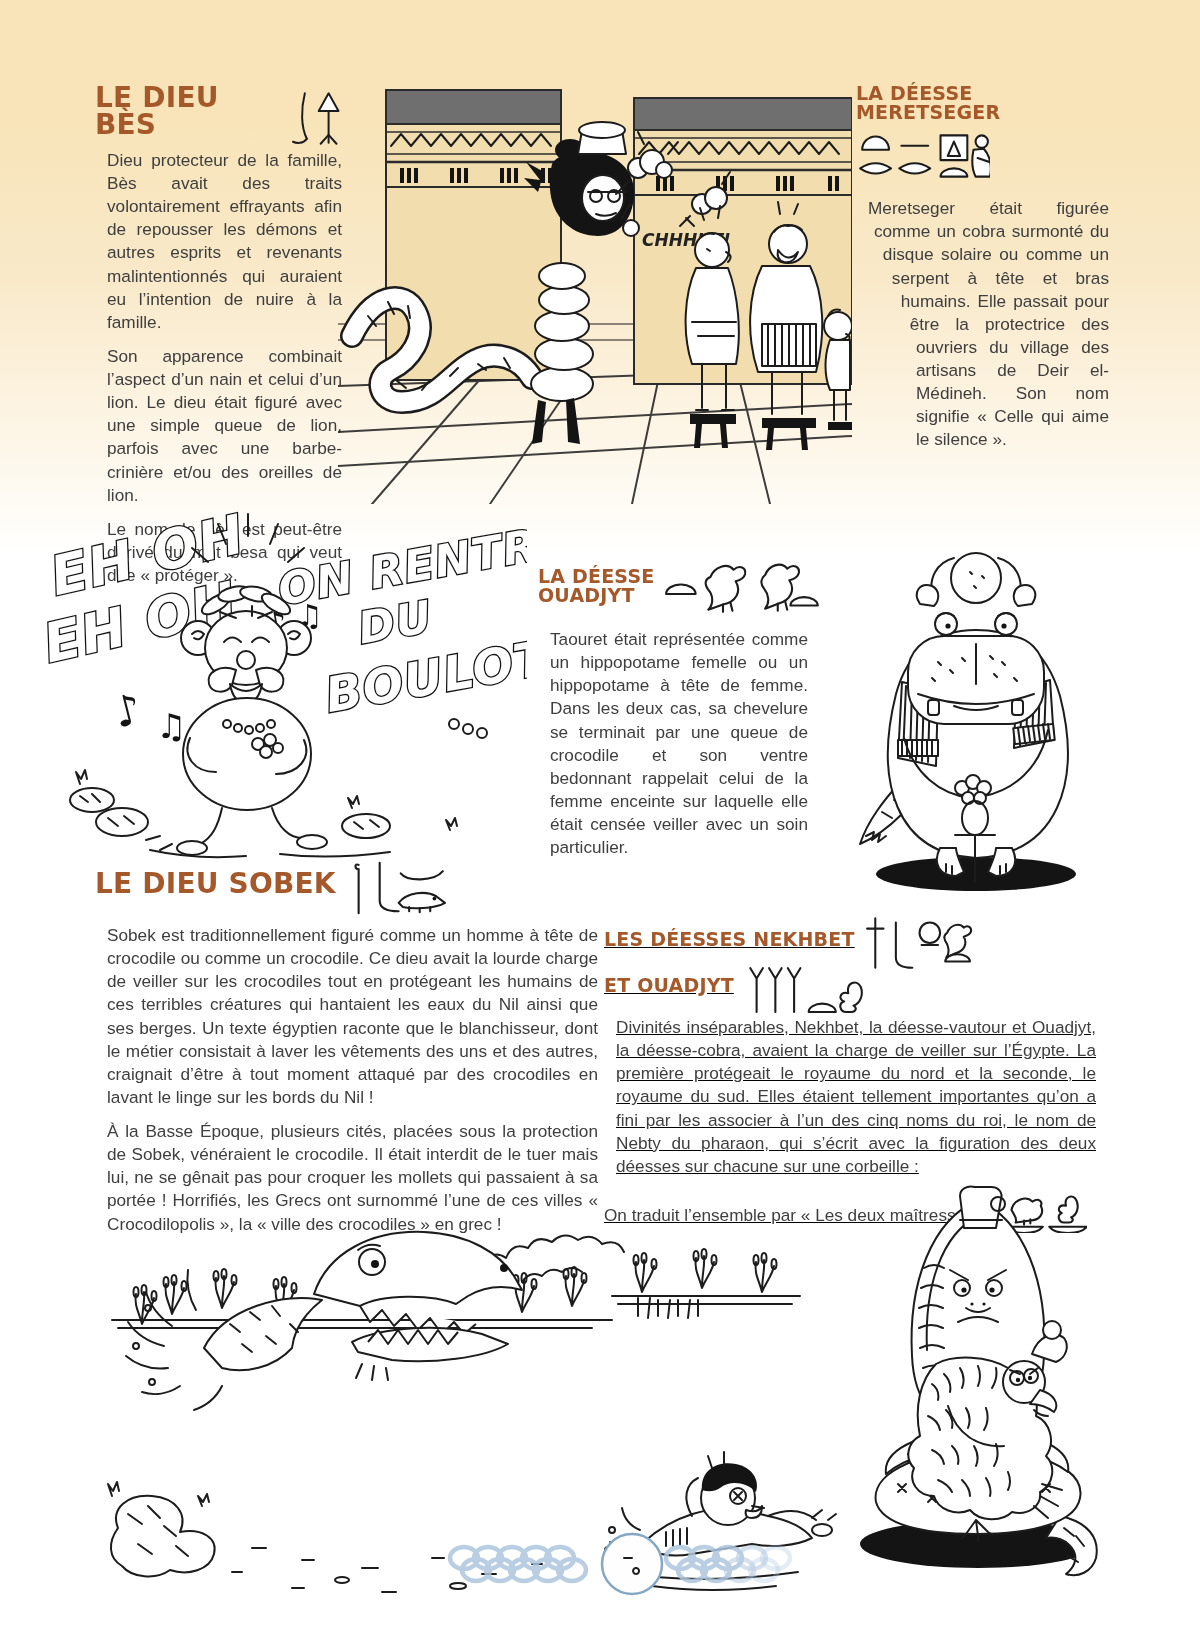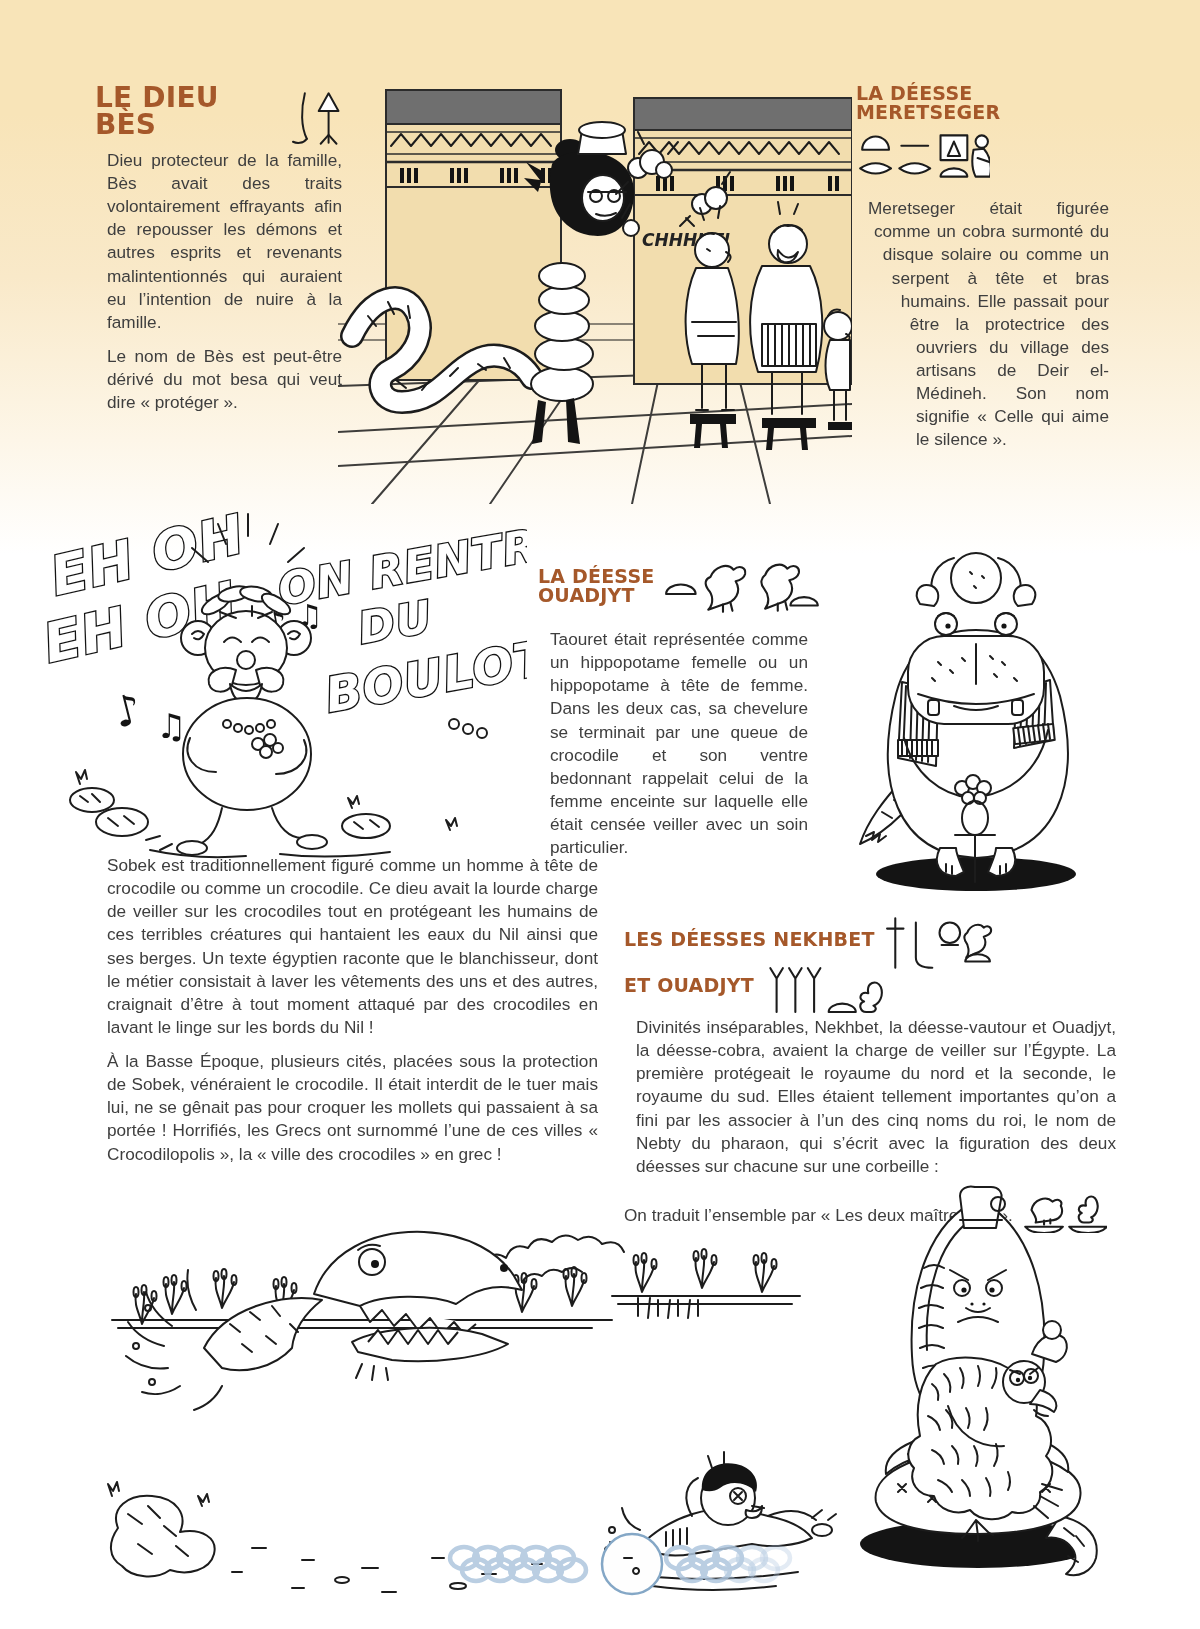--- a/index.html
+++ b/index.html
@@ -18,21 +18,21 @@
   #sec-bes .title-row{margin-bottom:10px;}
   #sec-meretseger{left:856px;top:84px;width:253px;}
   #sec-meretseger .glyph-row{margin:8px 0 10px 0;}
   .spacer-left{float:left;width:52px;height:252px;margin:46px 8px 0 0;
     shape-outside:polygon(0 0,100% 52%,100% 100%,0 100%);}
   #sec-taouret{left:538px;top:556px;width:336px;}
   #sec-taouret .title-row{margin-bottom:12px;}
   .spacer-right{float:right;width:58px;height:122px;margin:98px 0 0 8px;}
   #sec-sobek{left:95px;top:854px;width:503px;}
   #sec-sobek .title-row{margin-bottom:10px;}
-  #sec-nekhbet{left:624px;top:916px;width:492px;}
+  #sec-nekhbet{left:604px;top:916px;width:492px;text-decoration:underline;}
   #sec-nekhbet .title-row{margin-bottom:2px;}
   #sec-nekhbet .body-text{margin-top:10px;}
   .closing-line{display:flex;align-items:center;gap:10px;}
   .closing-line p{margin:0;}
   #illus-temple{left:338px;top:84px;width:514px;height:420px;}
   #illus-song{left:30px;top:486px;width:497px;height:380px;}
   #illus-hippo{left:842px;top:542px;width:268px;height:354px;}
   #illus-croc{left:52px;top:1196px;width:795px;height:412px;}
   #illus-cobra{left:828px;top:1184px;width:288px;height:404px;}
   
@@ -55,20 +55,21 @@
       <svg width="54" height="60" viewBox="0 0 52 58" style="margin-bottom:-14px;">
         <path class="ink" stroke-width="3.2" d="M14 4 C10 20 10 38 16 50"></path>
         <path class="ink" stroke-width="3.2" d="M16 50 C12 55 6 55 2 53"></path>
         <path class="ink" stroke-width="3" d="M38 54 V20"></path>
         <path class="ink-f" d="M38 4 L28 22 H48 Z"></path>
         <path class="ink" d="M38 46 L30 55 M38 46 L46 55"></path>
       </svg>
     </div>
     <div class="body-text">
       <p>Dieu protecteur de la famille, Bès avait des traits volontairement effrayants afin de repousser les démons et autres esprits et revenants malintentionnés qui auraient eu l’intention de nuire à la famille.</p>
+      <p>Son apparence combinait l’aspect d’un nain et celui d’un lion. Le dieu était figuré avec une simple queue de lion, parfois avec une barbe-crinière et/ou des oreilles de lion.</p>
       <p>Le nom de Bès est peut-être dérivé du mot besa qui veut dire « protéger ».</p>
     </div>
   </section>
 
   <svg class="illus" id="illus-temple" viewBox="0 0 514 420">
 
     <g class="ink" stroke-width="1.2" opacity="0.85">
       <path d="M0 302 L514 284"></path>
         <path d="M0 348 L514 320"></path>
         <path d="M0 382 L514 352"></path>
@@ -367,20 +368,31 @@
       <path class="ink" stroke-width="5" d="M133 293 V340"></path>
     </g>
     <g>
       <path class="ink-f" d="M98 306 C90 322 98 334 114 334 L122 330 C118 320 114 312 114 306 Z"></path>
       <path class="ink-f" d="M170 306 C178 322 170 334 154 334 L146 330 C150 320 154 312 154 306 Z"></path>
       <path class="ink" stroke-width="1.4" d="M104 330 v-8 M110 332 v-8 M158 332 v-8 M164 330 v-8"></path>
     </g>
   </svg>
 
   <section class="sec" id="sec-sobek">
+    <div class="title-row">
+      <span class="title t28">LE DIEU SOBEK</span>
+      <svg width="100" height="66" viewBox="0 0 95 62" style="margin-bottom:-6px;">
+        <path class="ink" stroke-width="3.4" d="M12 10 C8 8 8 14 12 14 V56"></path>
+        <path class="ink" stroke-width="3.4" d="M32 8 V44 C32 52 40 54 50 54"></path>
+        <path class="ink" stroke-width="2.6" d="M52 18 C58 26 84 26 92 16"></path>
+        <path class="ink-f" d="M50 46 C58 36 76 34 86 40 L94 46 C84 52 62 52 54 50 Z"></path>
+        <circle class="ink-b" cx="84" cy="42" r="1.8"></circle>
+        <path class="ink" stroke-width="1.4" d="M60 50 v4 M70 51 v4 M80 50 v4"></path>
+      </svg>
+    </div>
     <div class="body-text">
       <p>Sobek est traditionnellement figuré comme un homme à tête de crocodile ou comme un crocodile. Ce dieu avait la lourde charge de veiller sur les crocodiles tout en protégeant les humains de ces terribles créatures qui hantaient les eaux du Nil ainsi que ses berges. Un texte égyptien raconte que le blanchisseur, dont le métier consistait à laver les vêtements des uns et des autres, craignait d’être à tout moment attaqué par des crocodiles en lavant le linge sur les bords du Nil !</p>
       <p>À la Basse Époque, plusieurs cités, placées sous la protection de Sobek, vénéraient le crocodile. Il était interdit de le tuer mais lui, ne se gênait pas pour croquer les mollets qui passaient à sa portée ! Horrifiés, les Grecs ont surnommé l’une de ces villes « Crocodilopolis », la « ville des crocodiles » en grec !</p>
     </div>
   </section>
 
   <section class="sec" id="sec-nekhbet">
     <div class="title-row">
       <span class="title t27">LES DÉESSES NEKHBET</span>
       <svg width="108" height="54" viewBox="0 0 105 52" style="margin-bottom:-8px;">

